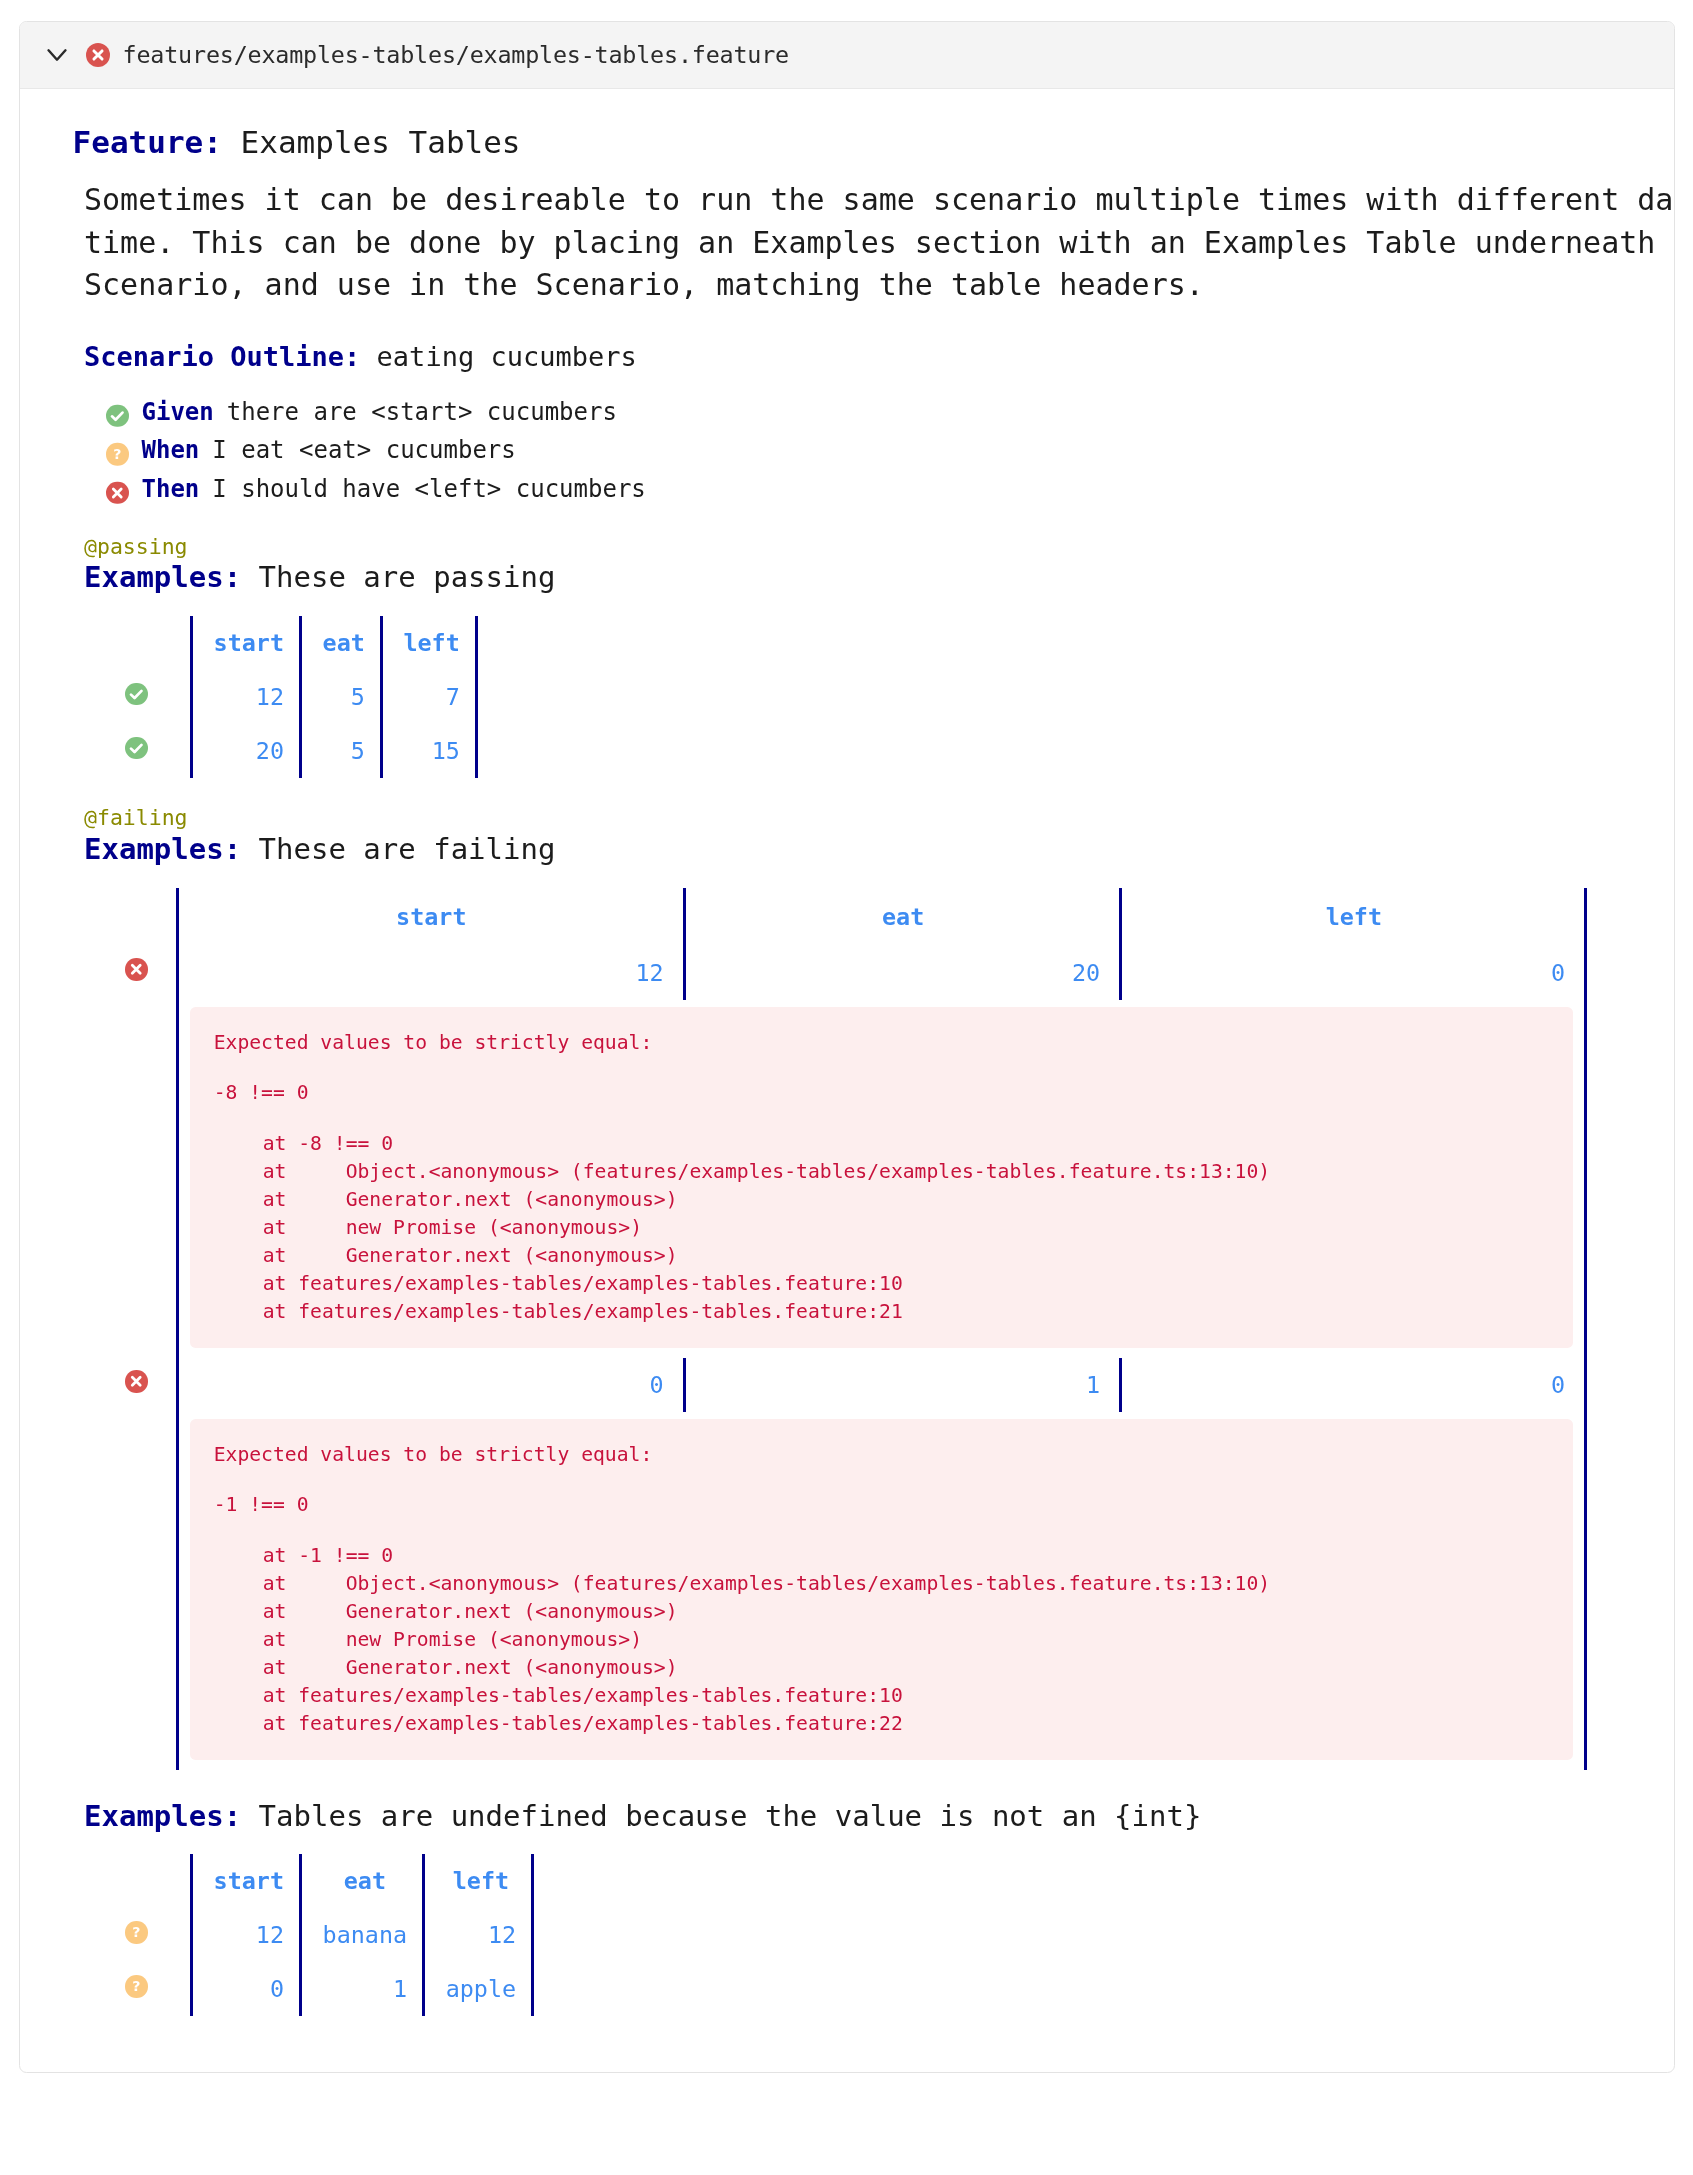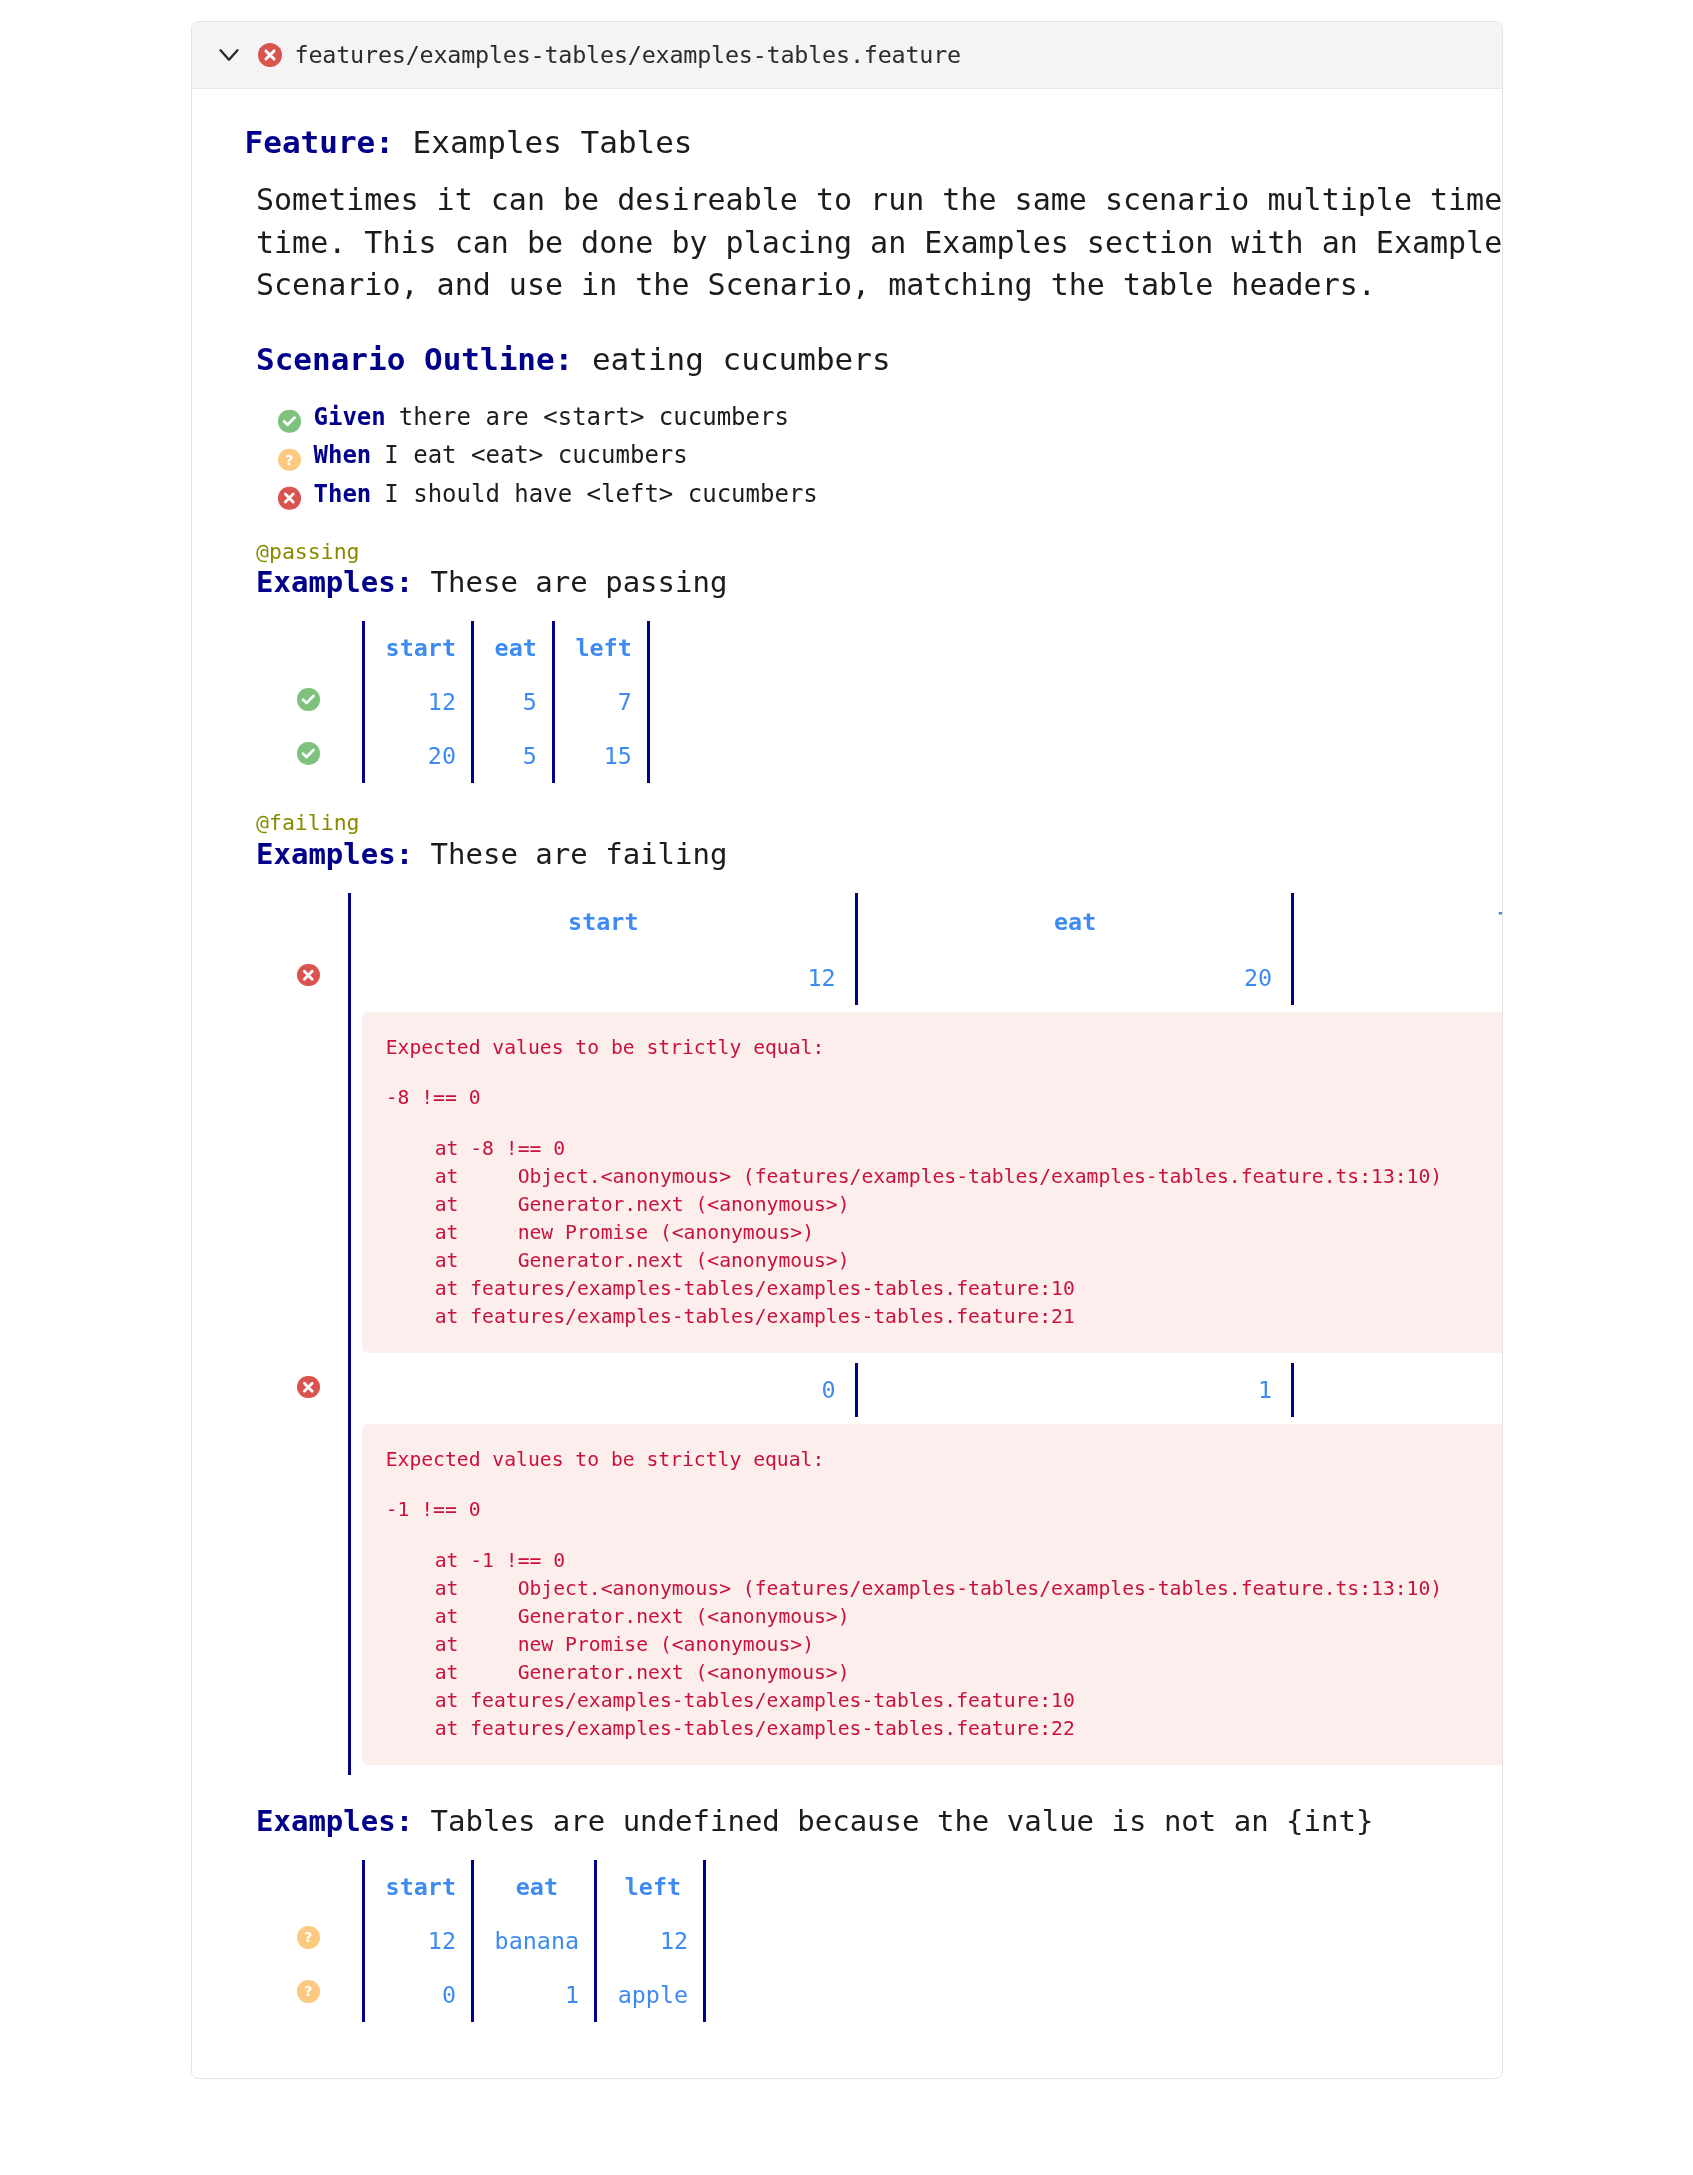--- a/index.html
+++ b/index.html
@@ -9,21 +9,21 @@
   }
   body {
     width: 1694px;
     height: 2176px;
     font-family: "DejaVu Sans Mono", monospace;
     -webkit-font-smoothing: antialiased;
   }
 
   .page {
     position: relative;
-    width: 1312px;
+    width: 1656px;
     margin: 20.6px auto 0 auto;
     border: 1.9px solid #e3e3e3;
     border-radius: 7.5px;
     background: #ffffff;
     box-sizing: border-box;
     overflow: hidden;
   }
 
   
   .file-header {
@@ -87,21 +87,21 @@
 
   .description {
     font-size: 30px;
     line-height: 1.42;
     color: #1c1c1c;
     margin: 17px 0 0 32px;
     white-space: pre;
   }
 
   .scenario-line {
-    font-size: 31px;
+    font-size: 27px;
     line-height: 1.3;
     margin: 32px 0 0 32px;
     white-space: nowrap;
   }
 
   .steps {
     margin: 20.6px 0 0 54px;
   }
   .step {
     display: flex;

